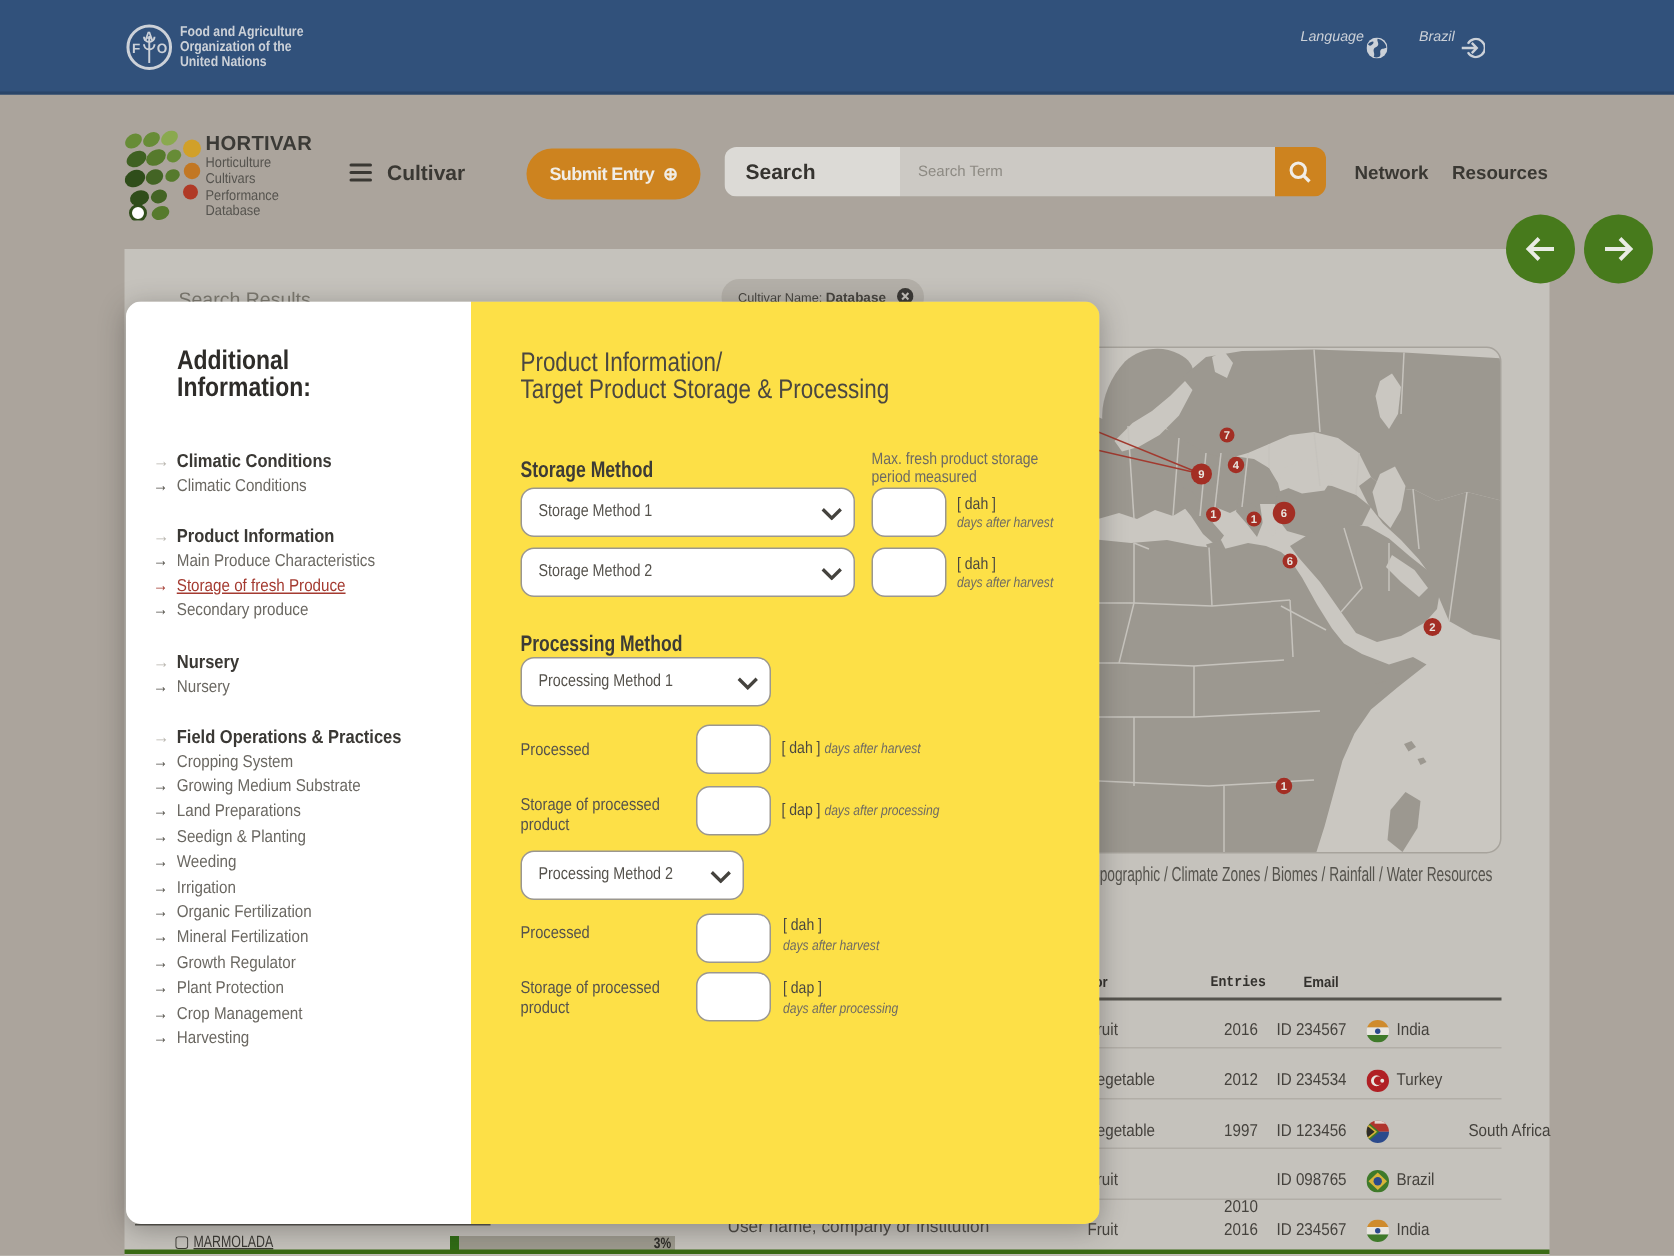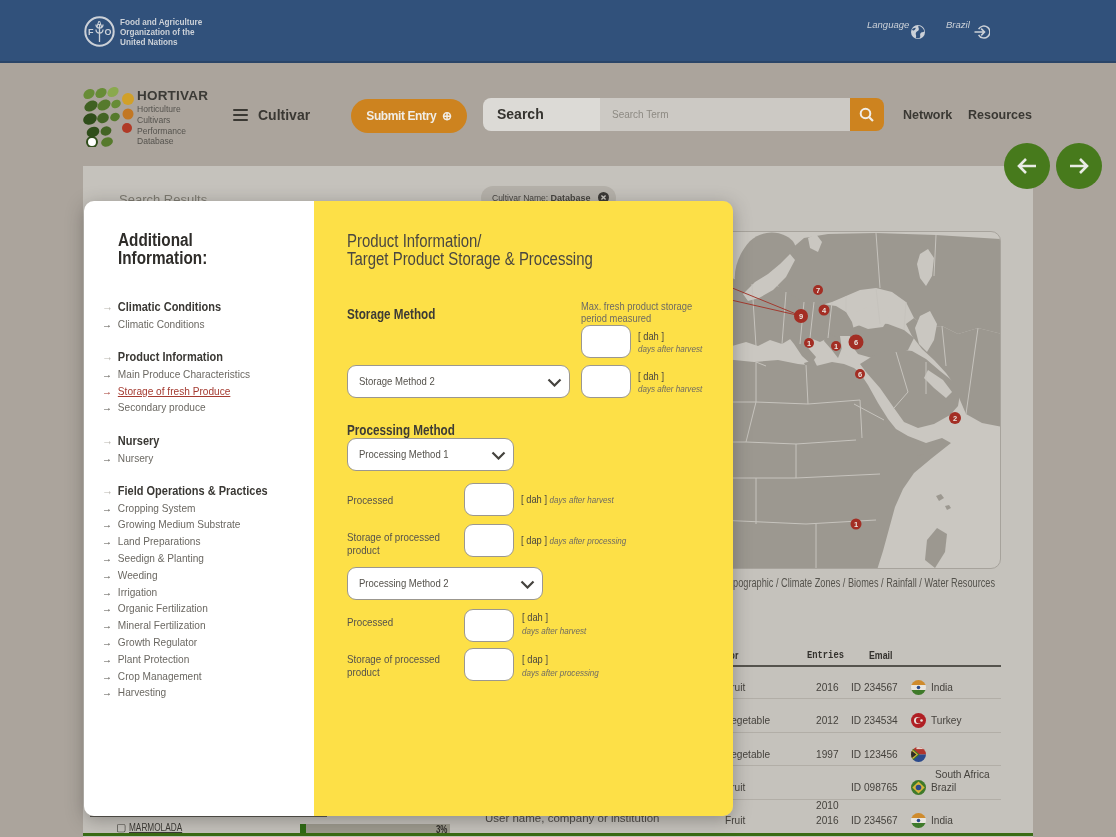--- a/index.html
+++ b/index.html
@@ -261,21 +261,21 @@
 
   <div class="td" style="left:642px;top:548px;"><span>Vegetable</span></div>
   <div class="tdr" style="left:700px;top:548px;"><span>2012</span></div>
   <div class="td" style="left:768px;top:548px;"><span>ID 234534</span></div>
   <div class="td" style="left:848px;top:548px;"><span>Turkey</span></div>
   <div class="sep" style="top:566px;"></div>
 
   <div class="td" style="left:642px;top:582px;"><span>Vegetable</span></div>
   <div class="tdr" style="left:700px;top:582px;"><span>1997</span></div>
   <div class="td" style="left:768px;top:582px;"><span>ID 123456</span></div>
-  <div class="td" style="left:852px;top:582px;margin-top:20px;"><span>South Africa</span></div>
+  <div class="td" style="left:896px;top:582px;"><span>South Africa</span></div>
   <div class="sep" style="top:599px;"></div>
 
   <div class="td" style="left:642px;top:615px;"><span>Fruit</span></div>
   <div class="tdr" style="left:700px;top:615px;margin-top:18px;"><span>2010</span></div>
   <div class="td" style="left:768px;top:615px;"><span>ID 098765</span></div>
   <div class="td" style="left:848px;top:615px;"><span>Brazil</span></div>
   <div class="sep" style="top:633px;"></div>
 
   <div class="td" style="left:642px;top:648px;"><span>Fruit</span></div>
   <div class="tdr" style="left:700px;top:648px;"><span>2016</span></div>
@@ -350,20 +350,25 @@
       <div class="i"><span class="ar">→</span>Crop Management</div>
       <div class="i"><span class="ar">→</span>Harvesting</div>
     </div>
   </div>
   <div id="mcontent">
     <h1>Product Information/<br>Target Product Storage &amp; Processing</h1>
 
     <div class="mlab-b" style="left:33px;top:104px;">Storage Method</div>
     <div class="mlab-s" style="left:267px;top:99px;">Max. fresh product storage<br>period measured</div>
 
+    <div class="dd" style="left:33px;top:123.5px;width:223px;"><span class="tx">Storage Method 1</span>
+      <svg width="15" height="9" viewBox="0 0 15 9">
+          <path d="M1.5 1.5 L7.5 7.5 L13.5 1.5" fill="none" stroke="#45433e" stroke-width="2.2"></path>
+        </svg>
+    </div>
     <div class="nb" style="left:267px;top:123.5px;"></div>
     <div class="dah" style="left:324px;top:129px;">[ dah ]</div>
     <div class="ital" style="left:324px;top:142px;">days after harvest</div>
 
     <div class="dd" style="left:33px;top:164px;width:223px;"><span class="tx">Storage Method 2</span>
       <svg width="15" height="9" viewBox="0 0 15 9">
           <path d="M1.5 1.5 L7.5 7.5 L13.5 1.5" fill="none" stroke="#45433e" stroke-width="2.2"></path>
         </svg>
     </div>
     <div class="nb" style="left:267px;top:164px;"></div>
@@ -379,21 +384,21 @@
     </div>
 
     <div class="mlab" style="left:33px;top:293px;">Processed</div>
     <div class="nb" style="left:150px;top:282px;"></div>
     <div class="dah" style="left:207px;top:292px;">[ dah ] <span class="ital">days after harvest</span></div>
 
     <div class="mlab" style="left:33px;top:330px;">Storage of processed<br>product</div>
     <div class="nb" style="left:150px;top:323px;"></div>
     <div class="dah" style="left:207px;top:333px;">[ dap ] <span class="ital">days after processing</span></div>
 
-    <div class="dd" style="left:33px;top:366px;width:196px;"><span class="tx">Processing Method 2</span>
+    <div class="dd" style="left:33px;top:366px;width:149px;"><span class="tx">Processing Method 2</span>
       <svg width="15" height="9" viewBox="0 0 15 9">
           <path d="M1.5 1.5 L7.5 7.5 L13.5 1.5" fill="none" stroke="#45433e" stroke-width="2.2"></path>
         </svg>
     </div>
 
     <div class="mlab" style="left:33px;top:415px;">Processed</div>
     <div class="nb" style="left:150px;top:408px;"></div>
     <div class="dah" style="left:208px;top:410px;">[ dah ]</div>
     <div class="ital abs" style="left:208px;top:424px;">days after harvest</div>
 

